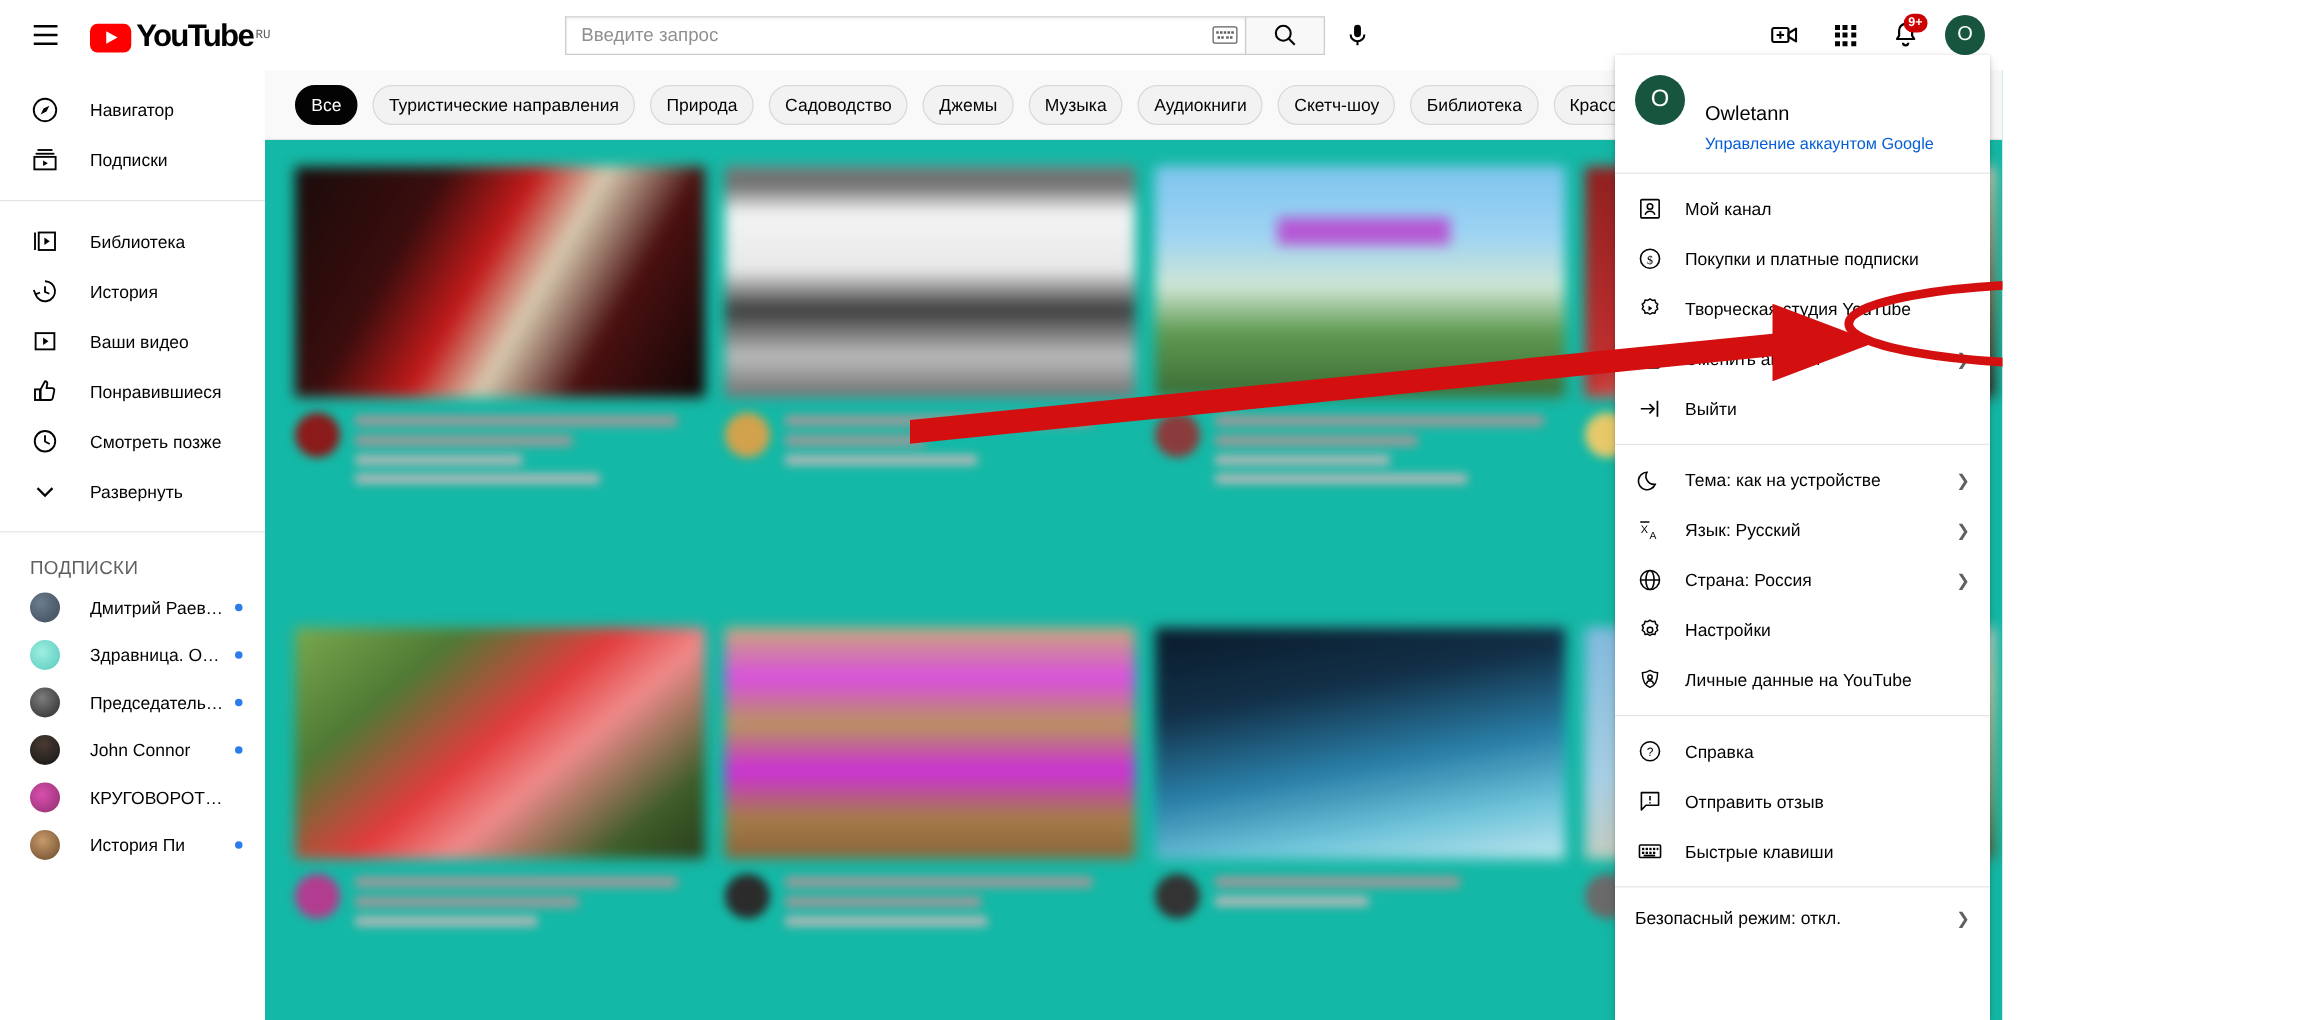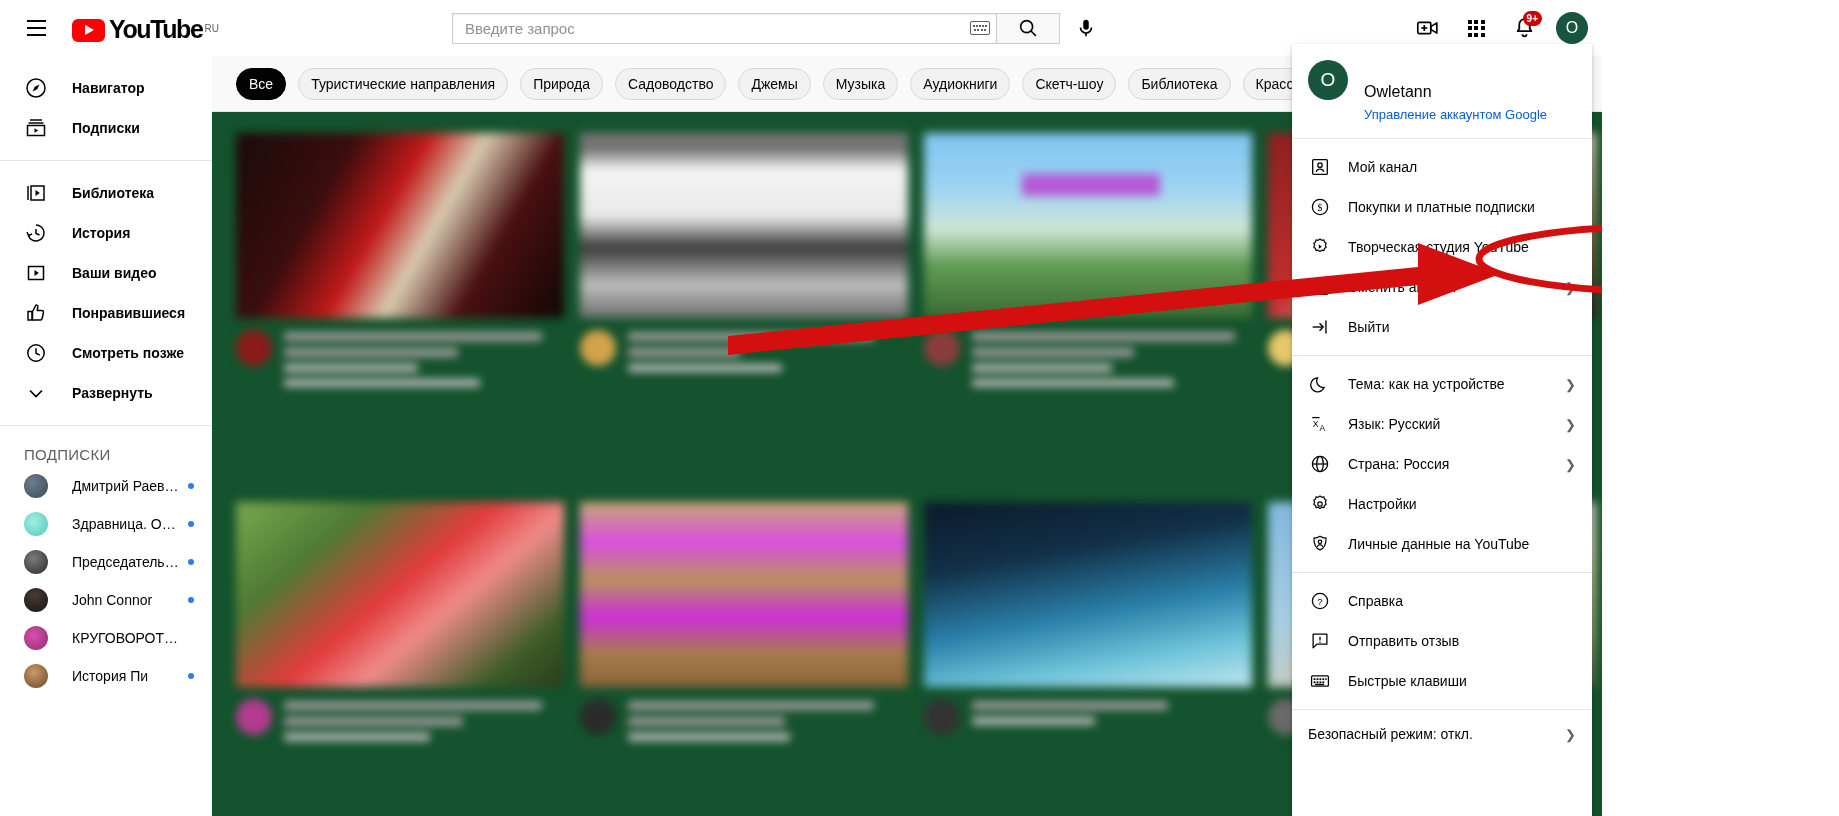--- a/index.html
+++ b/index.html
@@ -36,21 +36,21 @@
     content: ""; width: 0; height: 0;
     border-left: 9px solid #fff;
     border-top: 5.5px solid transparent;
     border-bottom: 5.5px solid transparent;
     margin-left: 2px;
   }
   .yt-wordmark {
     font-size: 25px; font-weight: bold; letter-spacing: -1.4px;
     margin-left: 4px; line-height: 25px; color: #030303;
   }
-  .yt-country { font-size: 10px; color: #606060; margin-left: 2px; margin-top: 6px; }
+  .yt-country { font-size: 10px; color: #606060; margin-left: 2px; margin-top: 6px; font-family: Liberation Mono, monospace; }
 
   .search-area {
     position: absolute; left: 452px; top: 8px;
     display: flex; align-items: center;
   }
   .search-box {
     width: 544px; height: 31px; border: 1px solid #ccc;
     border-right: none; background: #fff;
     display: flex; align-items: center; padding: 0 6px 0 12px;
     box-shadow: inset 0 1px 2px rgba(0,0,0,0.08);
@@ -100,21 +100,21 @@
   }
 
   
   .sidebar {
     position: absolute; top: 56px; left: 0; width: 212px; bottom: 0;
     background: #fff; overflow: hidden; padding-top: 12px;
     z-index: 20;
   }
   .nav-item {
     display: flex; align-items: center; height: 40px; padding: 0 24px;
-    cursor: pointer; font-size: 14px; color: #030303; font-weight: bold;
+    cursor: pointer; font-size: 14px; color: #030303;
   }
   .nav-item.active { background: #e5e5e5; font-weight: 500; }
   .nav-icon {
     width: 24px; height: 24px; margin-right: 24px; flex: 0 0 24px;
     display: flex; align-items: center; justify-content: center;
   }
   .nav-label { white-space: nowrap; overflow: hidden; text-overflow: ellipsis; }
   .nav-divider { height: 1px; background: #e5e5e5; margin: 12px 0; }
   .section-title {
     font-size: 15px; color: #606060; padding: 8px 24px 4px;
@@ -128,21 +128,21 @@
     width: 24px; height: 24px; border-radius: 50%; margin-right: 24px;
     flex: 0 0 24px; background: #888;
   }
   .sub-name { flex: 1; white-space: nowrap; overflow: hidden; text-overflow: ellipsis; }
   .new-dot { width: 6px; height: 6px; border-radius: 50%; background: #2b7de9; flex: 0 0 6px; margin-left: 6px; }
   .new-dot.hidden { visibility: hidden; }
 
   
   .main {
     position: absolute; top: 56px; left: 212px; right: 0; bottom: 0;
-    background: #14532d; overflow: hidden;
+    background: #14b8a6; overflow: hidden;
   }
   .chips-bar {
     position: absolute; top: 0; left: 0; right: 0; height: 56px;
     background: #f9f9f9; border-bottom: 1px solid #e5e5e5;
     display: flex; align-items: center; padding-left: 24px; gap: 12px;
     overflow: hidden; z-index: 10;
   }
   .chip {
     height: 32px; padding: 0 12px; border-radius: 16px;
     border: 1px solid #d9d9d9; background: #f2f2f2; color: #030303;

